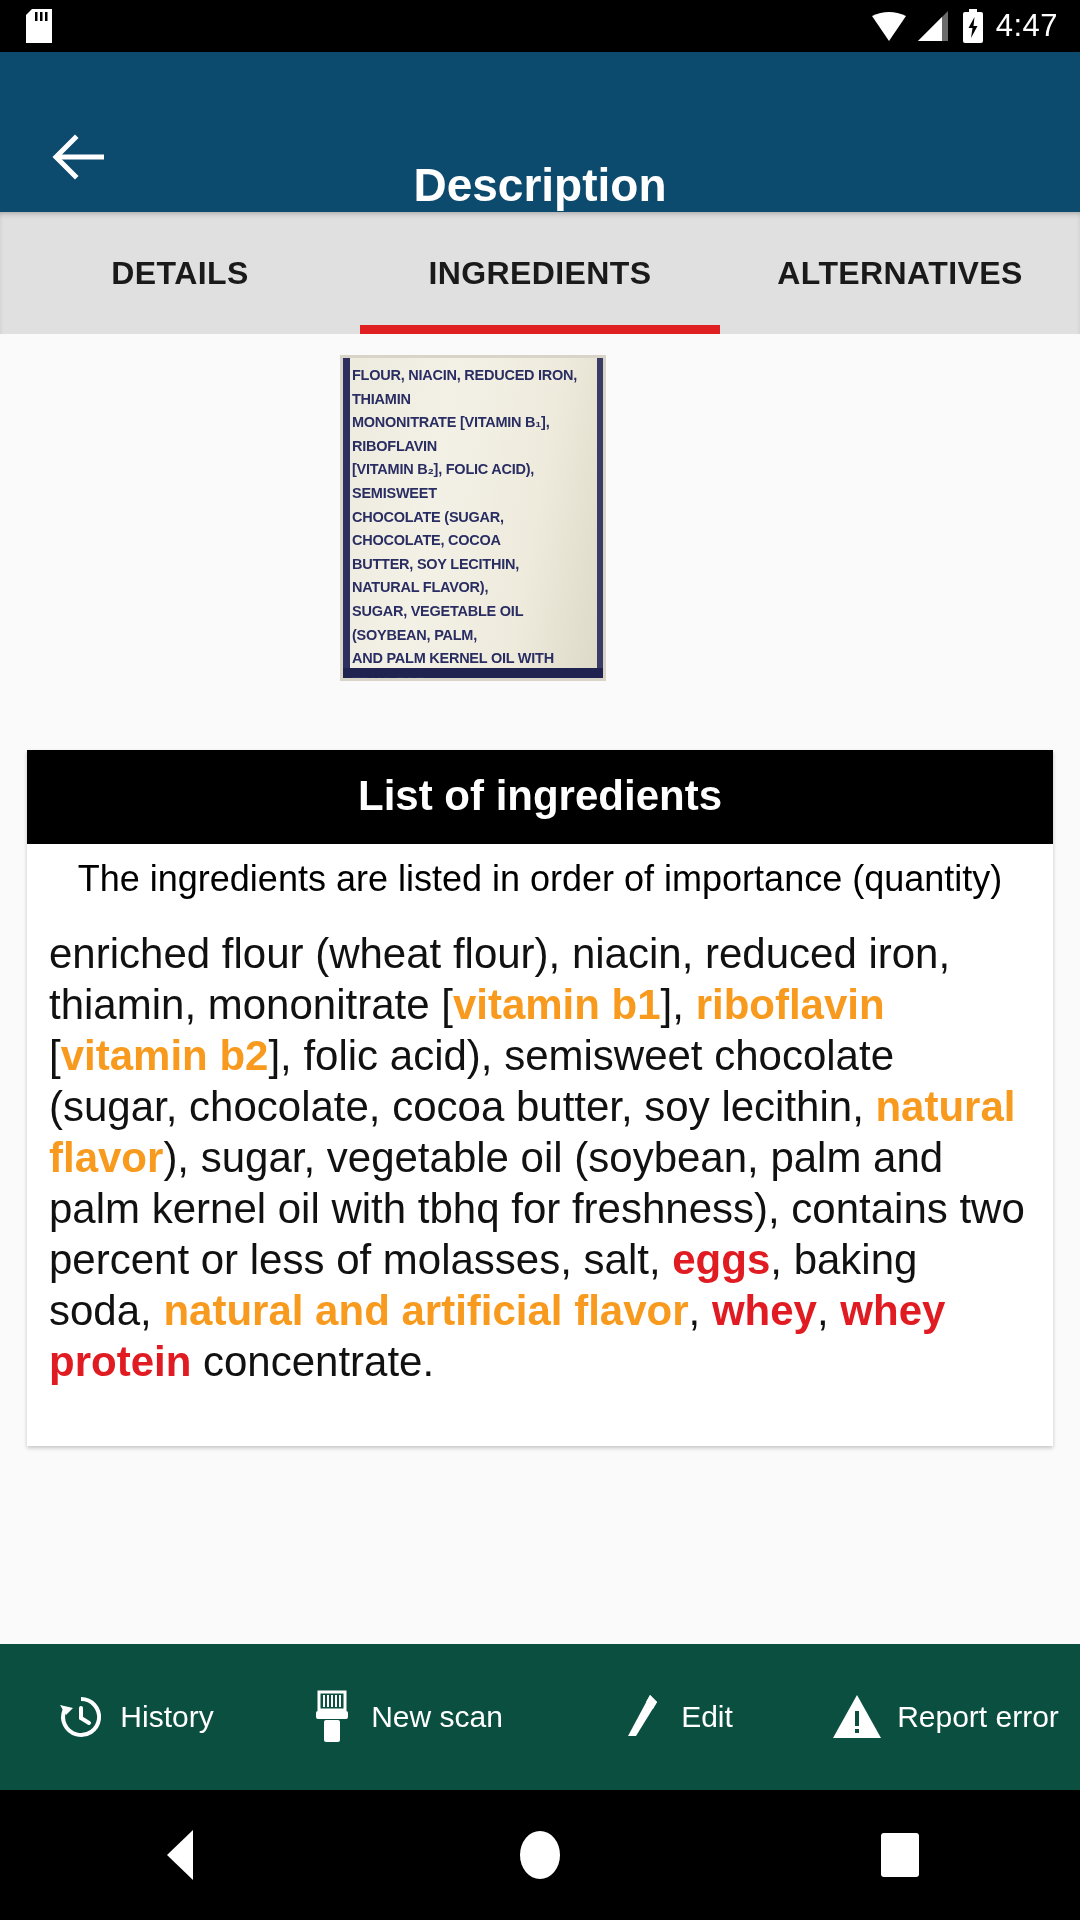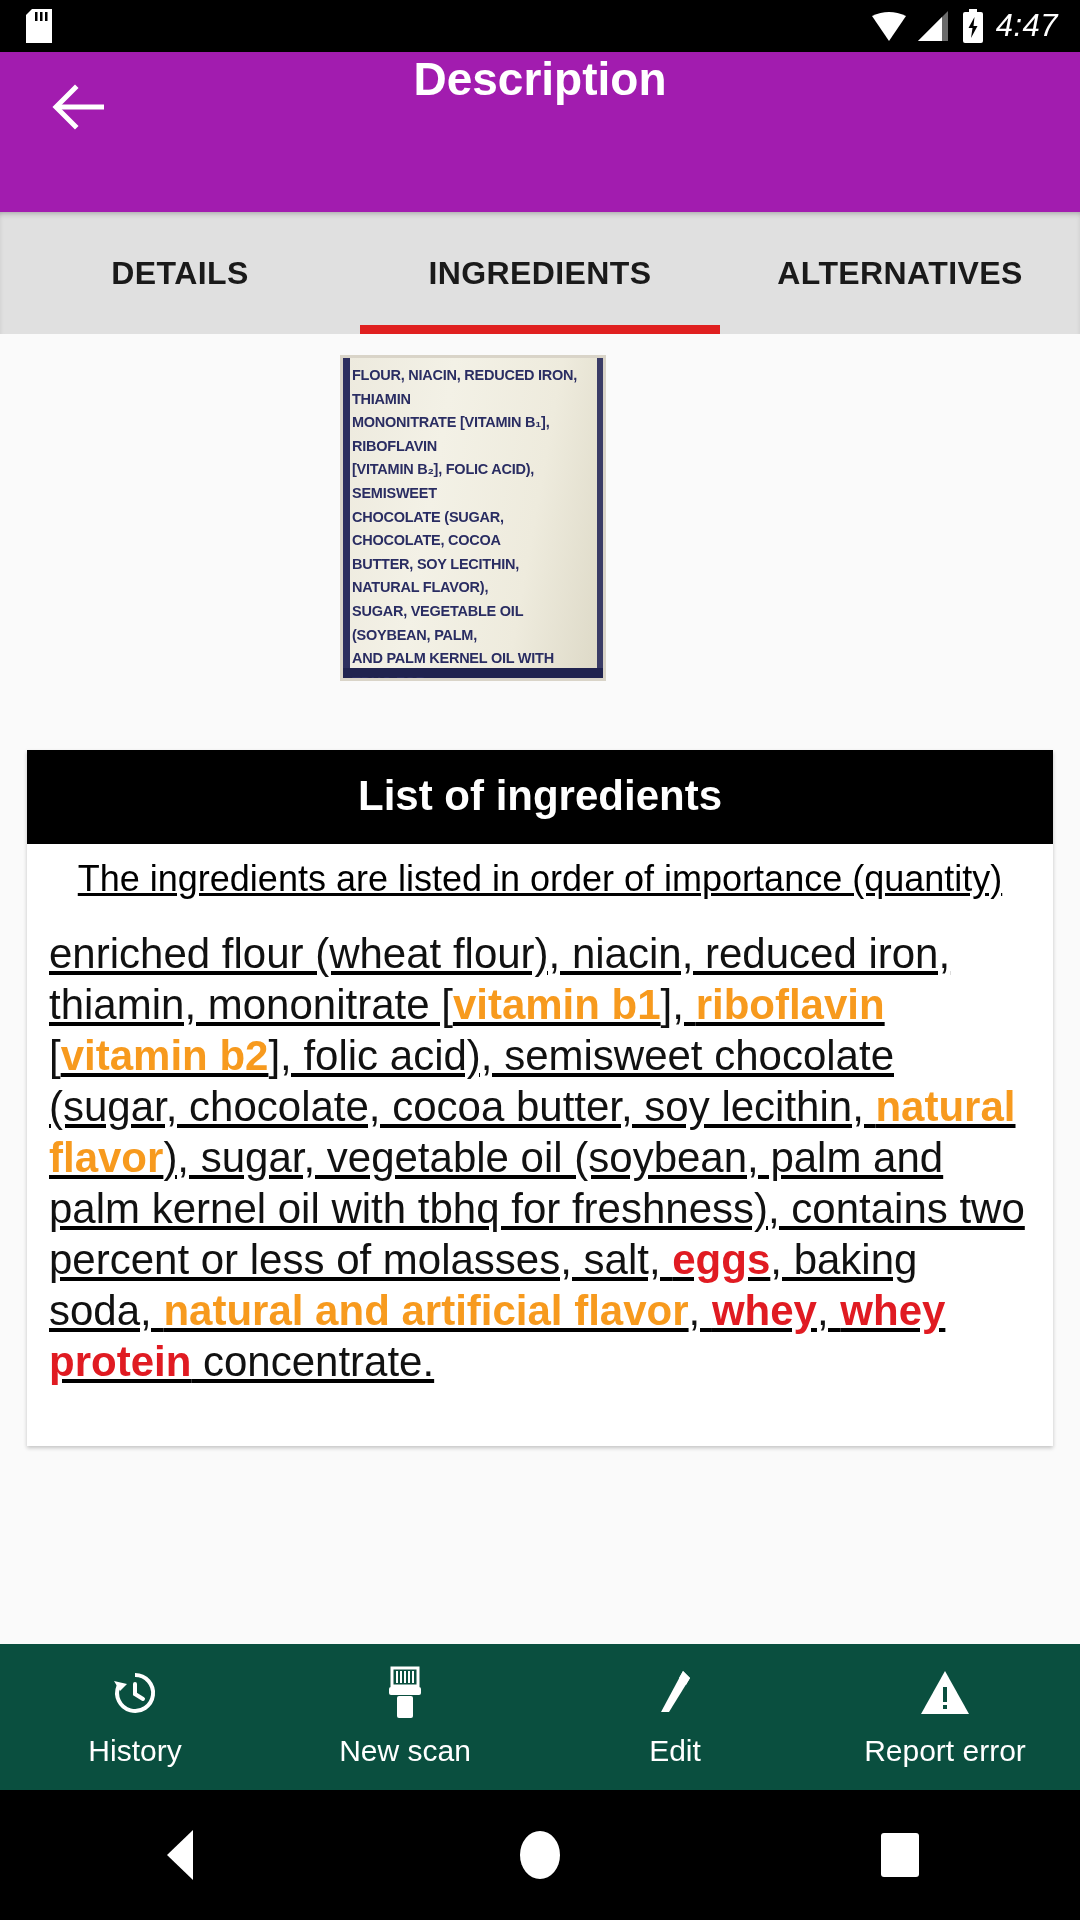--- a/index.html
+++ b/index.html
@@ -12,27 +12,27 @@
   .screen { position:relative; width:1080px; height:1920px; background:#fafafa; }
 
   
   .statusbar {
     position:absolute; top:0; left:0; width:1080px; height:52px;
     background:#000000; display:flex; align-items:center;
     padding:0 22px 0 26px;
   }
   .sb-left { display:flex; align-items:center; gap:10px; }
   .sb-right { margin-left:auto; display:flex; align-items:center; gap:12px; }
-  .sb-time { color:#ffffff; font-size:31px; font-weight:400; letter-spacing:0.5px;font-style:italic; }
+  .sb-time { color:#ffffff; font-size:31px; font-weight:400; letter-spacing:0.5px; }
   .icon-svg { display:block; }
 
   
   .appbar {
     position:absolute; top:52px; left:0; width:1080px; height:160px;
-    background:#a21caf; display:flex; align-items:flex-start;
+    background:#0c4a6e; display:flex; align-items:flex-end;
   }
   .back-btn {
     width:110px; height:110px; margin-left:24px;
     display:flex; align-items:center; justify-content:center;
     cursor:pointer;
   }
   .appbar-title {
     position:absolute; left:0; right:0; text-align:center;
     color:#ffffff; font-size:46px; font-weight:bold;
     pointer-events:none;
@@ -97,21 +97,20 @@
     transform:scaleX(0.96);
     transform-origin:left top;
     white-space:pre-line;
   }
 
   
   .card {
     position:absolute; left:27px; top:416px; width:1026px;
     background:#ffffff;
     box-shadow:0 2px 4px rgba(0,0,0,0.22);
-    text-decoration:underline;
   }
   .card-header {
     background:#000000; color:#ffffff;
     text-align:center; font-size:42px; font-weight:bold;
     padding:22px 0 24px;
   }
   .card-sub {
     text-align:center; font-size:36px; color:#000000;
     padding:14px 10px 10px;
   }
@@ -121,21 +120,21 @@
   }
   .hl-orange { color:#f79a1e; font-weight:bold; }
   .hl-red { color:#e01b22; font-weight:bold; }
 
   
   .bottomnav {
     position:absolute; top:1644px; left:0; width:1080px; height:146px;
     background:#0a4f3f; display:flex;
   }
   .navitem {
-    flex:1; display:flex; flex-direction:column;
+    flex:1; display:flex; 
     align-items:center; justify-content:center; gap:14px;
     cursor:pointer;
   }
   .navitem .nav-label {
     color:#ffffff; font-size:30px;
   }
   .nav-icon { height:54px; display:flex; align-items:center; justify-content:center; }
 
   
   .androidnav {

